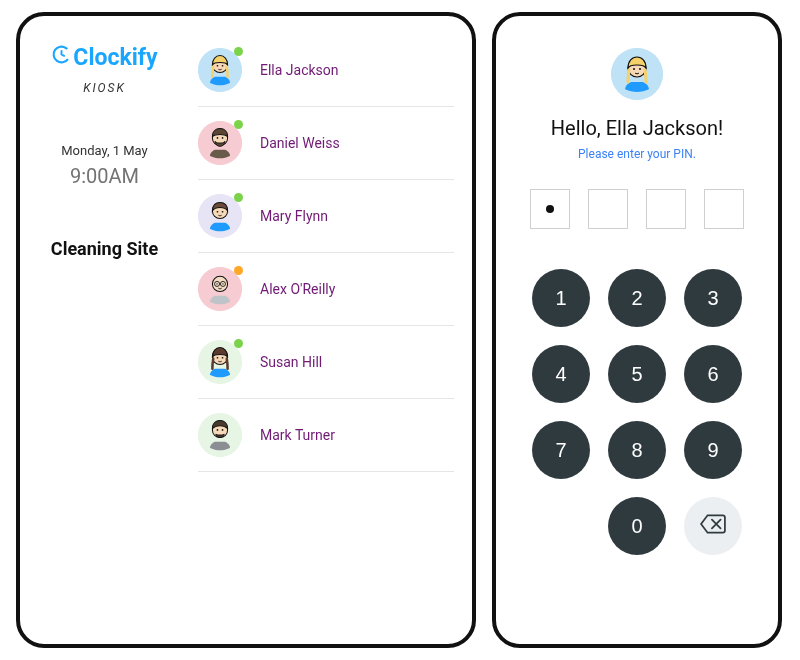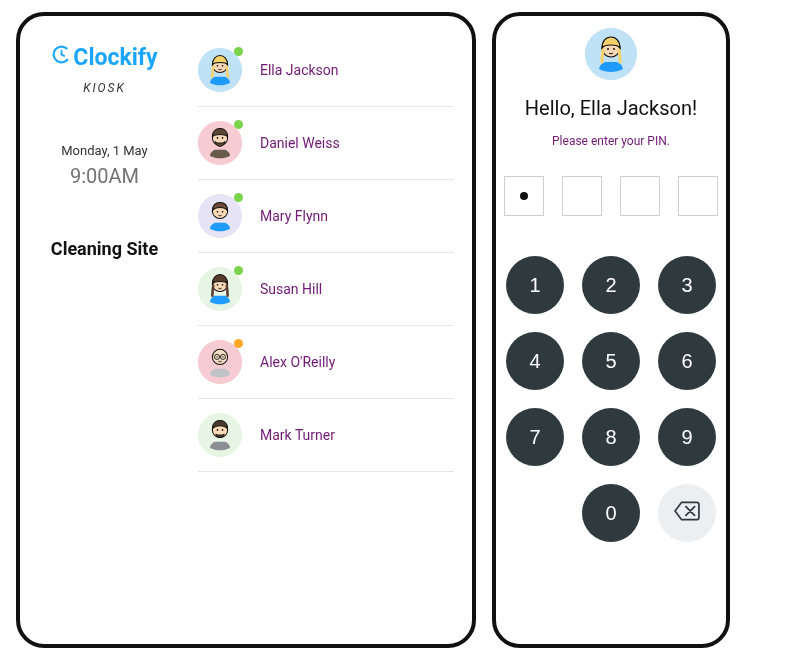--- a/index.html
+++ b/index.html
@@ -20,21 +20,21 @@
   }
   .device {
     background: #fff;
     border: 4px solid #111;
     border-radius: 28px;
     flex: 0 0 auto;
     height: 636px;
     overflow: hidden;
   }
   .device.tablet { width: 460px; display: flex; }
-  .device.phone  { width: 238px; display: flex; flex-direction: column; align-items: center; padding: 4px 18px; }
+  .device.phone  { width: 290px; display: flex; flex-direction: column; align-items: center; padding: 24px 18px; }
 
   
   .sidebar {
     width: 170px;
     border-right: 1px solid transparent;
     display: flex;
     flex-direction: column;
     align-items: center;
     padding: 28px 10px 10px;
   }
@@ -132,22 +132,22 @@
     justify-content: center;
     margin-top: 8px;
   }
   .greeting {
     font-size: 20px;
     margin-top: 16px;
     color: #111;
   }
   .prompt {
     font-size: 12px;
-    color: #701a75;
-    margin-top: 14px;
+    color: #3b82f6;
+    margin-top: 7px;
   }
   .pin-boxes {
     display: flex;
     gap: 18px;
     margin-top: 28px;
   }
   .pin-box {
     width: 40px;
     height: 40px;
     border: 1px solid #cfcfcf;
@@ -264,54 +264,54 @@
                 <circle cx="29" cy="21" r="1" fill="#111"></circle>
                 <path d="M24 25c1 1 3 1 4 0" stroke="#111" stroke-width="1" fill="none"></path>
               </svg>
             </div>
             <div class="status-dot "></div>
           </div>
           <div class="name">Mary Flynn</div>
         </div>
         <div class="row">
           <div class="avatar-wrap">
-            <div class="avatar" style="background: rgb(230, 245, 228);">
-              <svg width="44" height="44" viewBox="0 0 52 52">
-                <circle cx="26" cy="26" r="26" fill="#e6f5e4"></circle>
-                <path d="M26 44c-7 0-12-3-12-3 1-5 5-7 7-7h10c2 0 6 2 7 7 0 0-5 3-12 3z" fill="#1f9bff"></path>
-                <circle cx="26" cy="20" r="9" fill="#f7d9b8" stroke="#111" stroke-width="1.2"></circle>
-                <path d="M17 20c0-7 4-11 9-11s9 4 9 11c-2-2-3-3-9-3s-7 1-9 3z" fill="#5a3b2e" stroke="#111" stroke-width="1.2"></path>
-                <path d="M18 22c-1 6-1 12-1 12M34 22c1 6 1 12 1 12" stroke="#5a3b2e" stroke-width="3" stroke-linecap="round"></path>
-                <circle cx="23" cy="21" r="1" fill="#111"></circle>
-                <circle cx="29" cy="21" r="1" fill="#111"></circle>
-                <path d="M24 25c1 1 3 1 4 0" stroke="#111" stroke-width="1" fill="none"></path>
-              </svg>
-            </div>
-            <div class="status-dot "></div>
-          </div>
-          <div class="name">Susan Hill</div>
-        </div>
-        <div class="row">
-          <div class="avatar-wrap">
             <div class="avatar" style="background: rgb(246, 203, 209);">
               <svg width="44" height="44" viewBox="0 0 52 52">
                 <circle cx="26" cy="26" r="26" fill="#f6cbd1"></circle>
                 <path d="M26 44c-7 0-12-3-12-3 1-5 5-7 7-7h10c2 0 6 2 7 7 0 0-5 3-12 3z" fill="#bfc4c8"></path>
                 <circle cx="26" cy="20" r="9" fill="#f2dcc4" stroke="#111" stroke-width="1.2"></circle>
                 <circle cx="22.5" cy="20" r="3" fill="none" stroke="#111" stroke-width="1"></circle>
                 <circle cx="29.5" cy="20" r="3" fill="none" stroke="#111" stroke-width="1"></circle>
                 <line x1="25.5" y1="20" x2="26.5" y2="20" stroke="#111" stroke-width="1"></line>
                 <circle cx="22.5" cy="20" r="0.8" fill="#111"></circle>
                 <circle cx="29.5" cy="20" r="0.8" fill="#111"></circle>
                 <path d="M24 25c1 1 3 1 4 0" stroke="#111" stroke-width="1" fill="none"></path>
               </svg>
             </div>
             <div class="status-dot orange"></div>
           </div>
           <div class="name">Alex O'Reilly</div>
+        </div>
+        <div class="row">
+          <div class="avatar-wrap">
+            <div class="avatar" style="background: rgb(230, 245, 228);">
+              <svg width="44" height="44" viewBox="0 0 52 52">
+                <circle cx="26" cy="26" r="26" fill="#e6f5e4"></circle>
+                <path d="M26 44c-7 0-12-3-12-3 1-5 5-7 7-7h10c2 0 6 2 7 7 0 0-5 3-12 3z" fill="#1f9bff"></path>
+                <circle cx="26" cy="20" r="9" fill="#f7d9b8" stroke="#111" stroke-width="1.2"></circle>
+                <path d="M17 20c0-7 4-11 9-11s9 4 9 11c-2-2-3-3-9-3s-7 1-9 3z" fill="#5a3b2e" stroke="#111" stroke-width="1.2"></path>
+                <path d="M18 22c-1 6-1 12-1 12M34 22c1 6 1 12 1 12" stroke="#5a3b2e" stroke-width="3" stroke-linecap="round"></path>
+                <circle cx="23" cy="21" r="1" fill="#111"></circle>
+                <circle cx="29" cy="21" r="1" fill="#111"></circle>
+                <path d="M24 25c1 1 3 1 4 0" stroke="#111" stroke-width="1" fill="none"></path>
+              </svg>
+            </div>
+            <div class="status-dot "></div>
+          </div>
+          <div class="name">Susan Hill</div>
         </div>
         <div class="row">
           <div class="avatar-wrap">
             <div class="avatar" style="background: rgb(230, 245, 228);">
               <svg width="44" height="44" viewBox="0 0 52 52">
                 <circle cx="26" cy="26" r="26" fill="#e6f5e4"></circle>
                 <path d="M26 44c-7 0-12-3-12-3 1-5 5-7 7-7h10c2 0 6 2 7 7 0 0-5 3-12 3z" fill="#8b8f94"></path>
                 <circle cx="26" cy="20" r="9" fill="#f7d9b8" stroke="#111" stroke-width="1.2"></circle>
                 <path d="M17 18c0-6 4-9 9-9s9 3 9 9c-3-2-5-3-9-3s-6 1-9 3z" fill="#4a3a2d" stroke="#111" stroke-width="1.2"></path>
                 <path d="M21 25c1 3 3 4 5 4s4-1 5-4c-2 1-3 1-5 1s-3 0-5-1z" fill="#4a3a2d" stroke="#111" stroke-width="1"></path>

